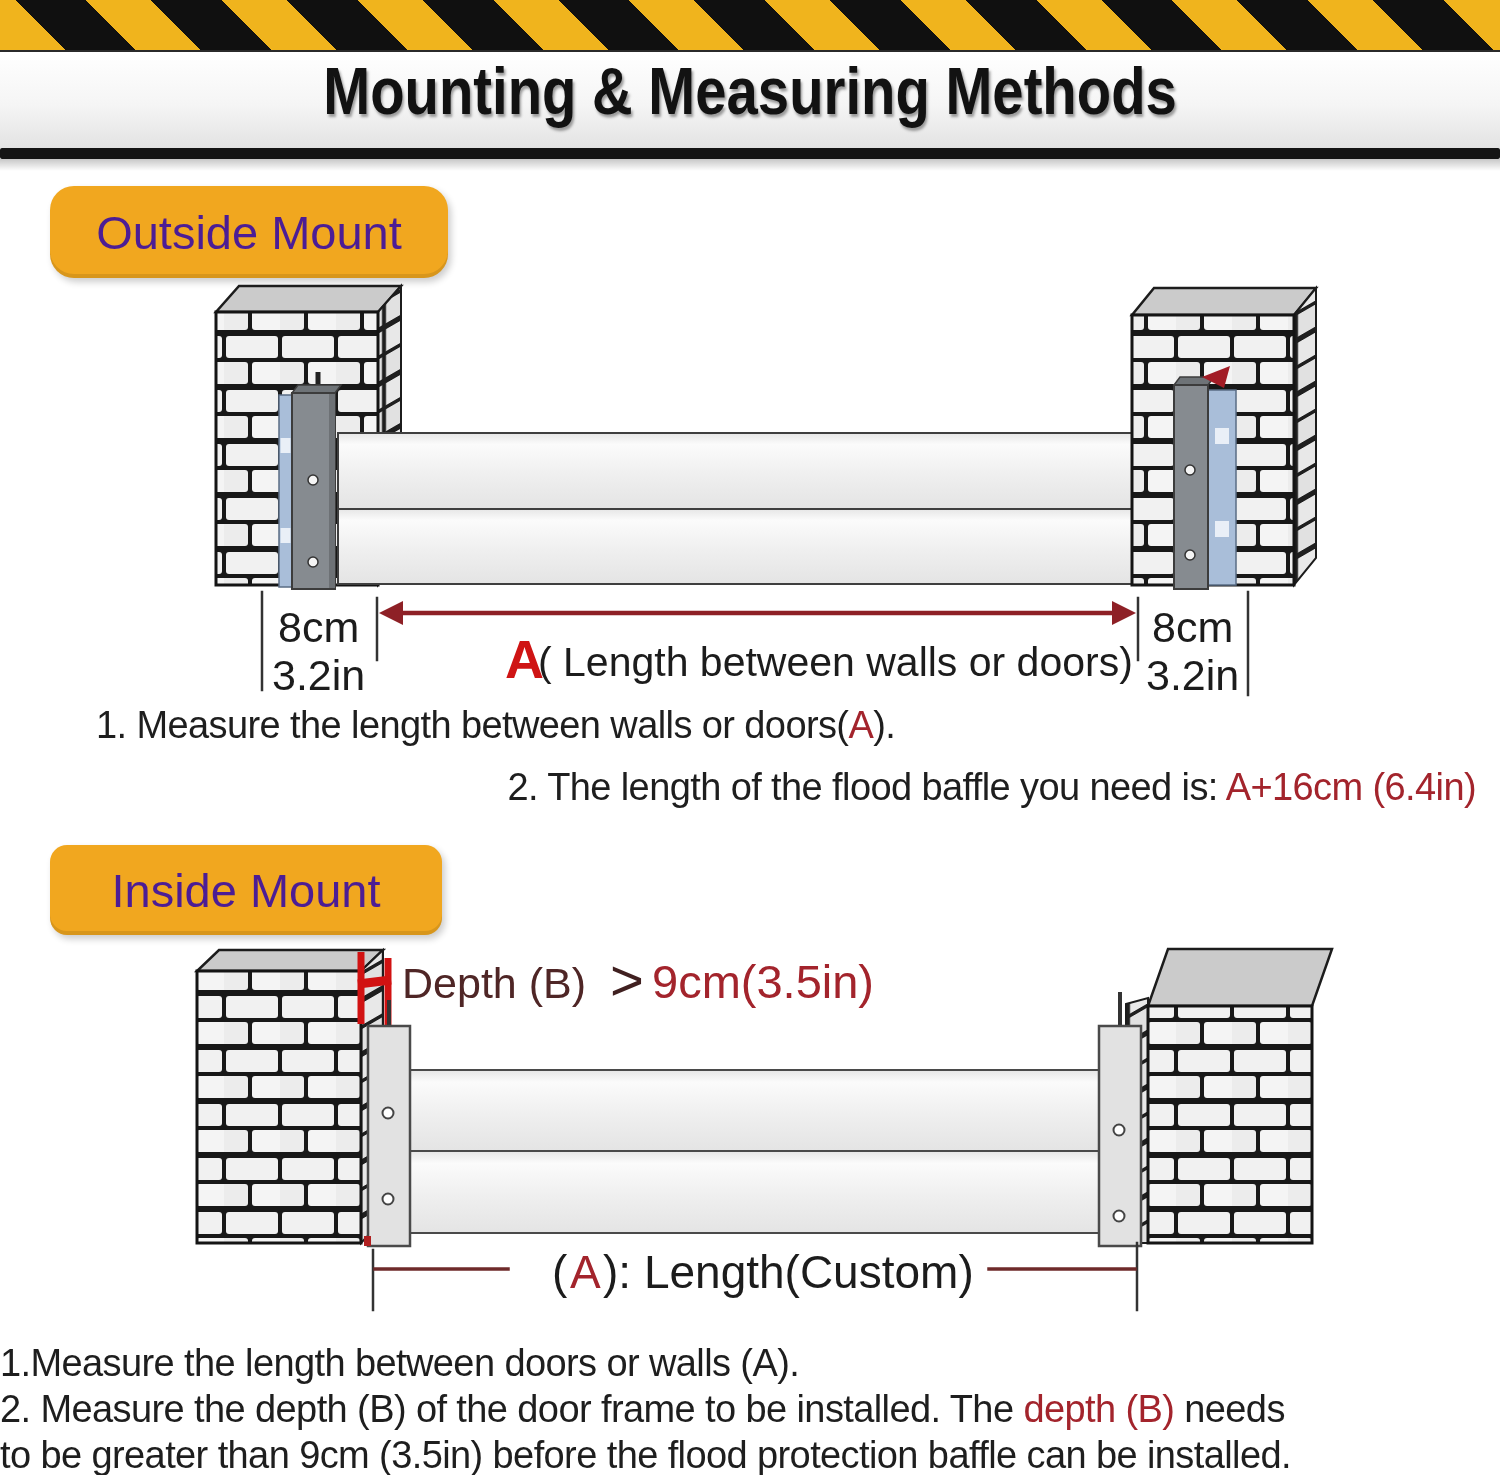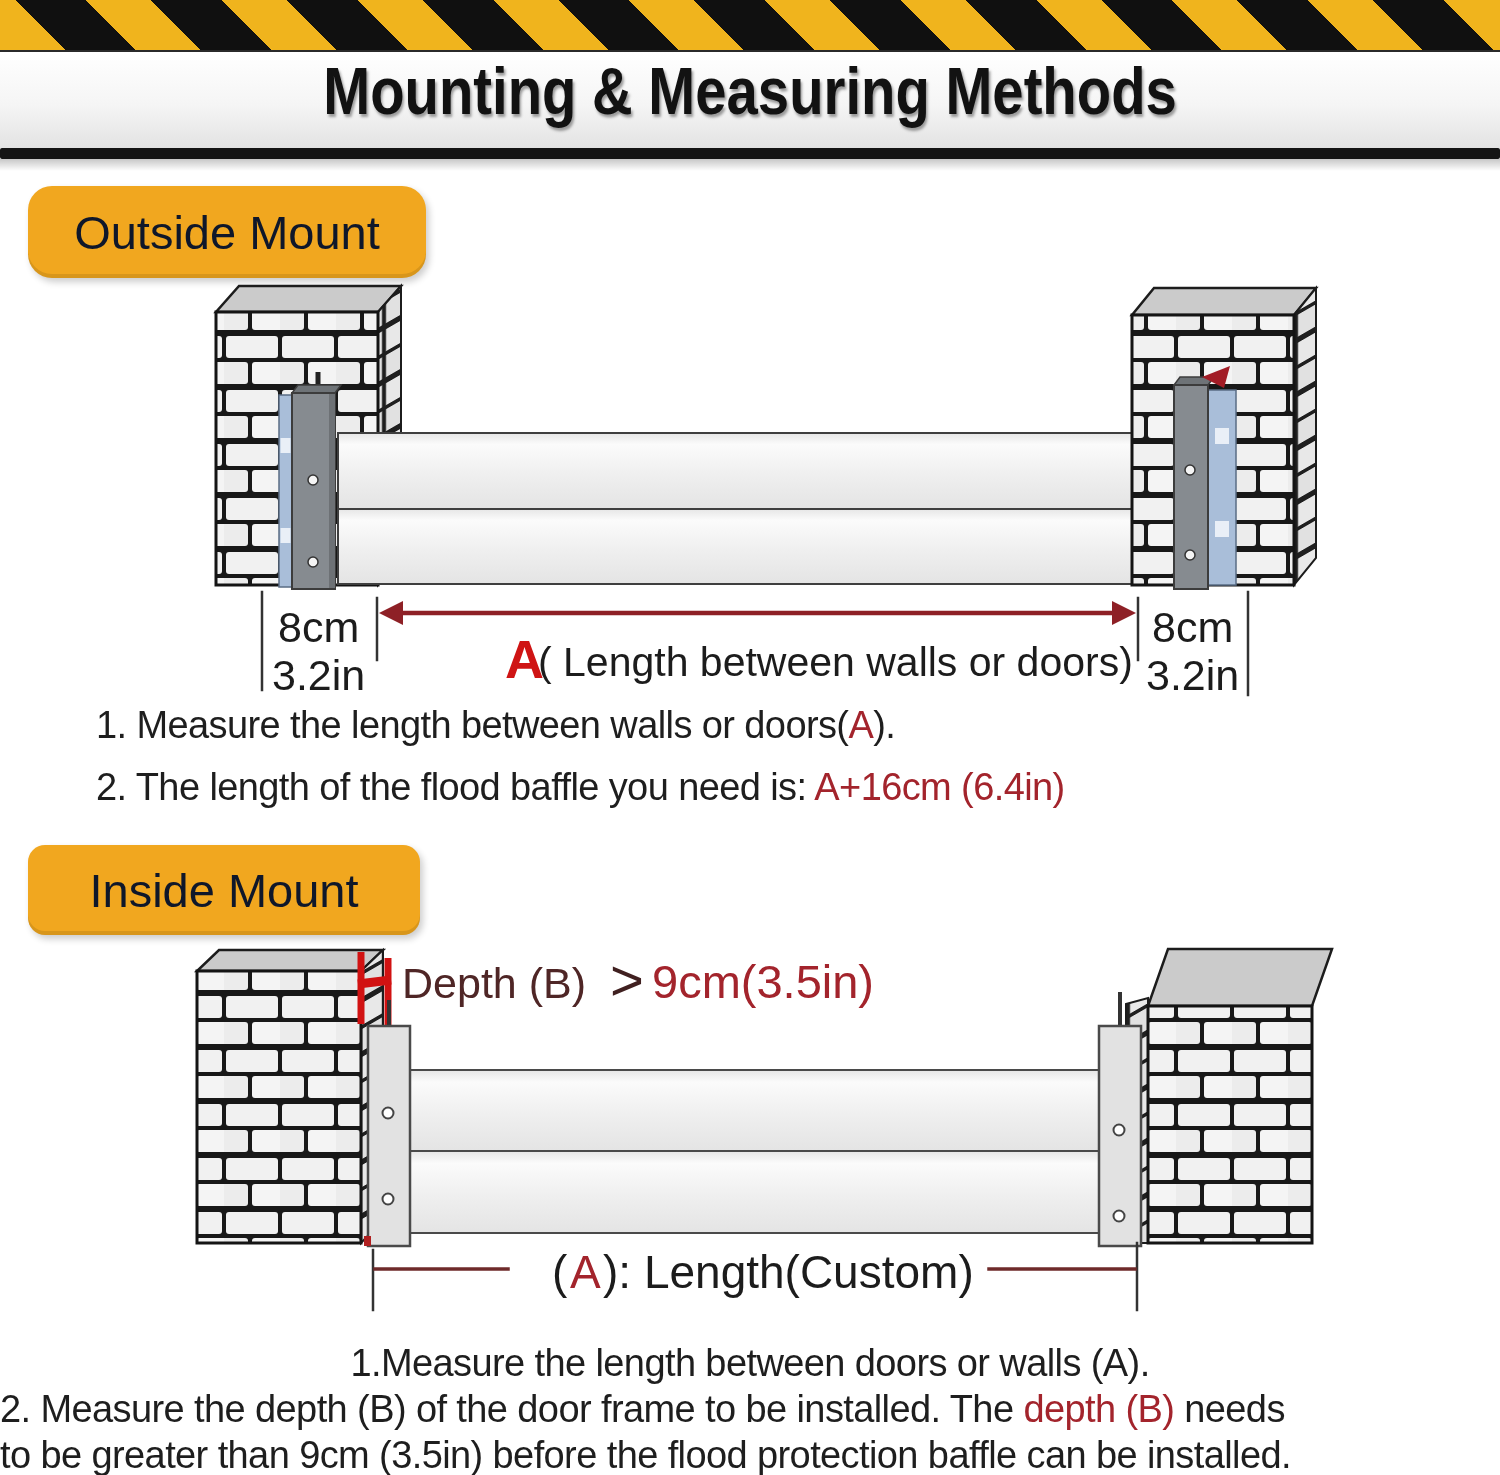--- a/index.html
+++ b/index.html
@@ -28,36 +28,36 @@
   }
   .bar-shadow{
     position:absolute;top:159px;left:0;width:1500px;height:12px;
     background:linear-gradient(180deg,rgba(0,0,0,.22),rgba(0,0,0,0));
   }
   
   .badge{
     position:absolute;background:#f1a71f;border-radius:24px;
     display:flex;align-items:center;justify-content:center;
     box-shadow:3px 4px 7px rgba(0,0,0,.20), inset 0 -4px 0 rgba(0,0,0,.10);
-    color:#0f172a;font-size:47px;white-space:nowrap;
+    color:#4c1d95;font-size:47px;white-space:nowrap;margin-left:22px;
   }
   .badge.outside{left:28px;top:186px;width:398px;height:92px;}
   .badge.inside{left:28px;top:845px;width:392px;height:90px;border-radius:17px;}
   
   svg.diagram{position:absolute;left:0;width:1500px;display:block;}
   #d1{top:280px;height:420px;}
   #d2{top:940px;height:392px;}
   
   .steps{position:absolute;font-size:38px;letter-spacing:-0.6px;color:#1e1e1e;line-height:50px;}
   .steps-outside{top:700px;left:96px;width:1380px;}
   .steps-inside{top:1340px;left:0;width:1500px;line-height:46px;}
   .steps p{margin:0;}
-  .steps-outside p + p{margin-top:12px;}
+  .steps-outside p + p{margin-top:12px;text-align:right;}
   .accent{color:#a3242c;}
-  .line-indent-1{margin-left:98px;text-align:center;}
+  .line-indent-1{margin-left:98px;}
   .line-indent-2{margin-left:104px;margin-top:14px;}
   .line-indent-3{margin-left:62px;}
 </style>
 </head>
 <body>
 
 <div class="page">
 
   <div class="tape"></div>
   <div class="title-band">

